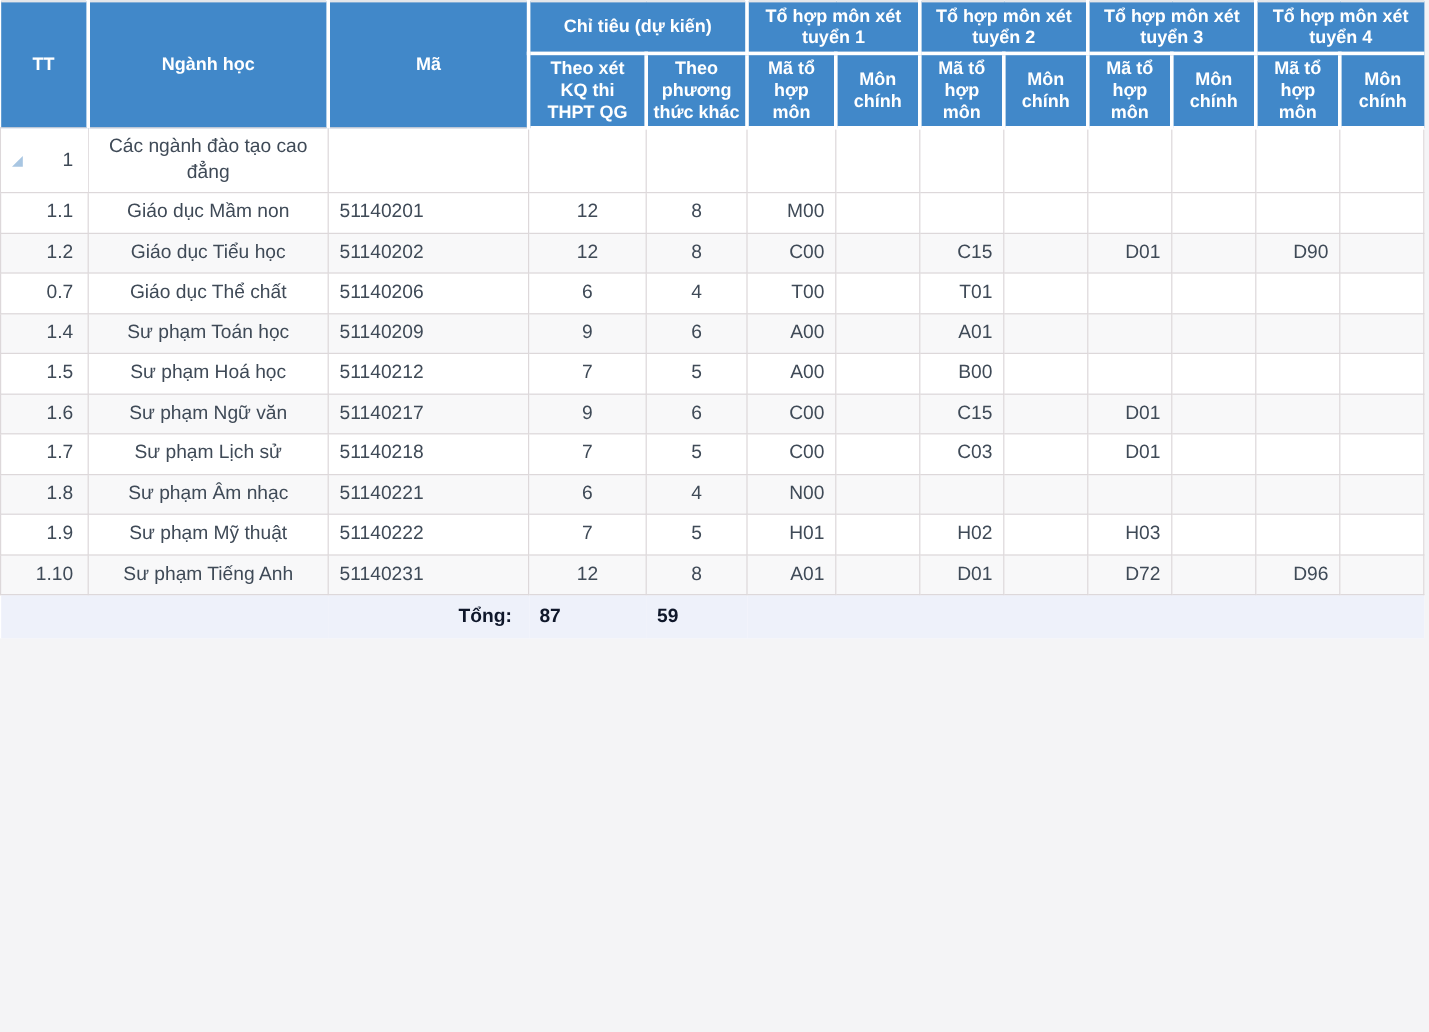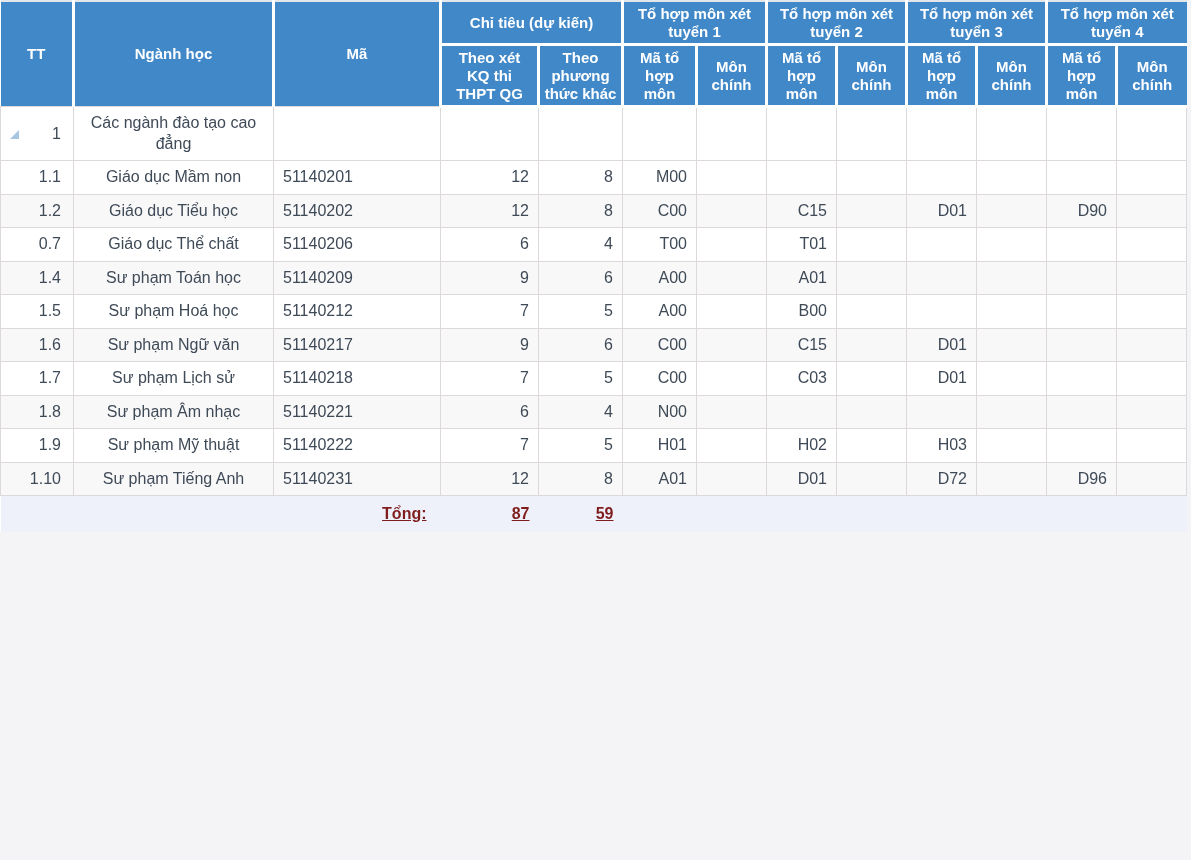--- a/index.html
+++ b/index.html
@@ -66,21 +66,21 @@
   }
   tbody tr.alt td { background: #f8f8f9; }
 
   td.c-tt {
     text-align: right;
     padding-right: 12px;
     font-size: 16px;
   }
   td.c-name  { text-align: center; }
   td.c-code  { text-align: left; }
-  td.c-num   { text-align: right; }
+  td.c-num   { text-align: center; }
   td.c-comb  { text-align: right; }
   td.c-main  { text-align: left; }
 
   
   tr.group-row td.c-tt {
     position: relative;
     padding-left: 22px;
   }
   .collapse-icon {
     position: absolute;
@@ -94,28 +94,27 @@
     display: inline-block;
   }
 
   
   tfoot td {
     background: #eef1fa;
     border: 0;
     border-top: 1px solid #dcdfe6;
     font-size: 16px;
     font-weight: bold;
-    color: #7f1d1d;
+    color: #0f172a;
     padding: 8px 9px;
     box-sizing: border-box;
     height: 36px;
-    text-decoration: underline;
   }
   tfoot td.lbl  { text-align: right; padding-right: 14px; }
-  tfoot td.val  { text-align: right; }
+  tfoot td.val  { text-align: left; }
   tfoot td.pad  { }
 </style>
 </head>
 <body>
 
 <div class="grid-wrap">
   <table class="grid">
     <colgroup>
       <col style="width:73px">
       <col style="width:200px">

